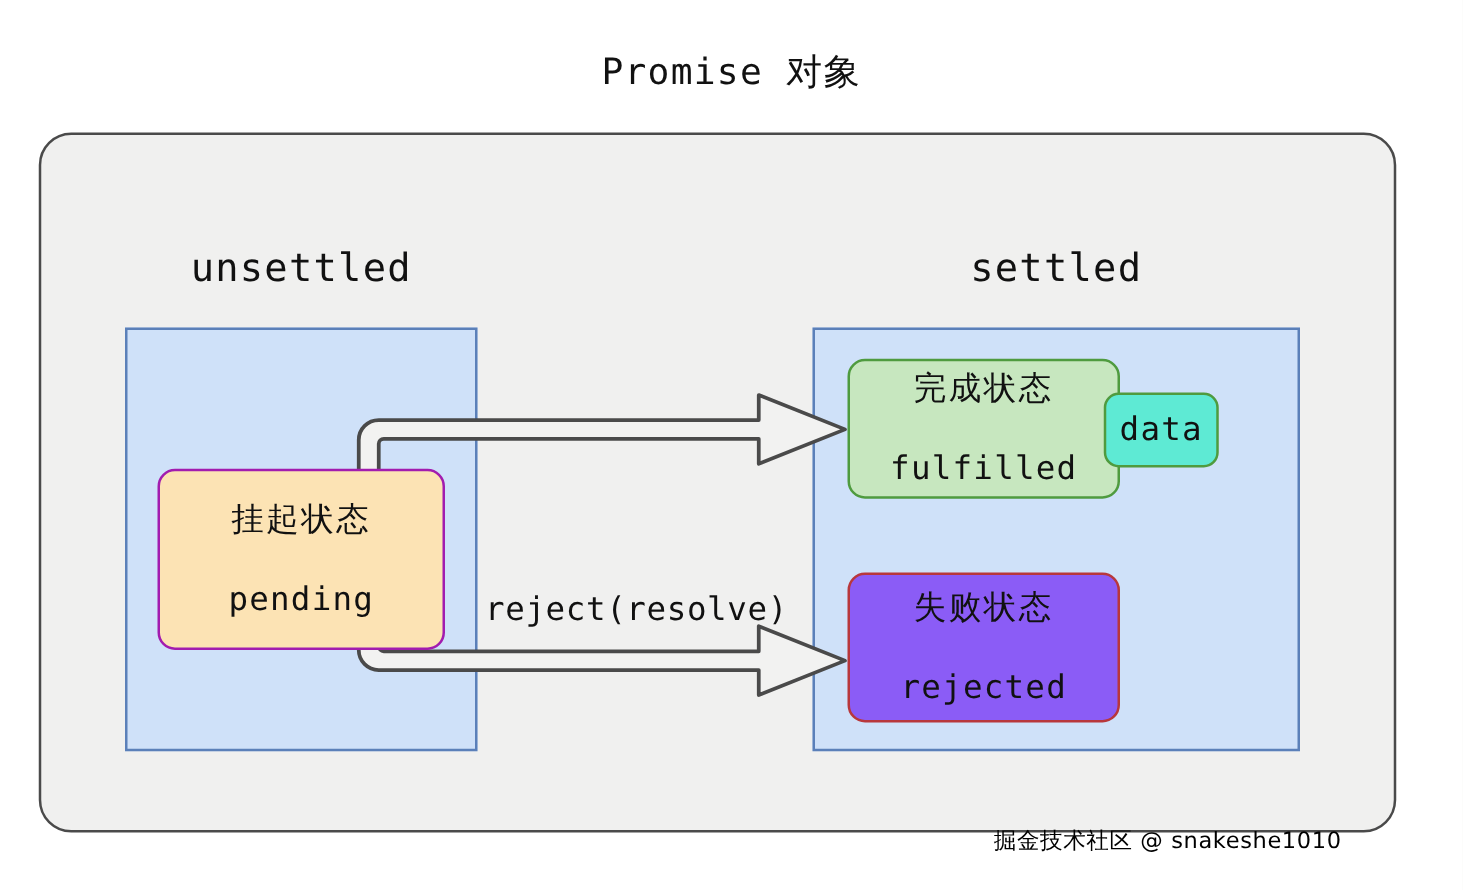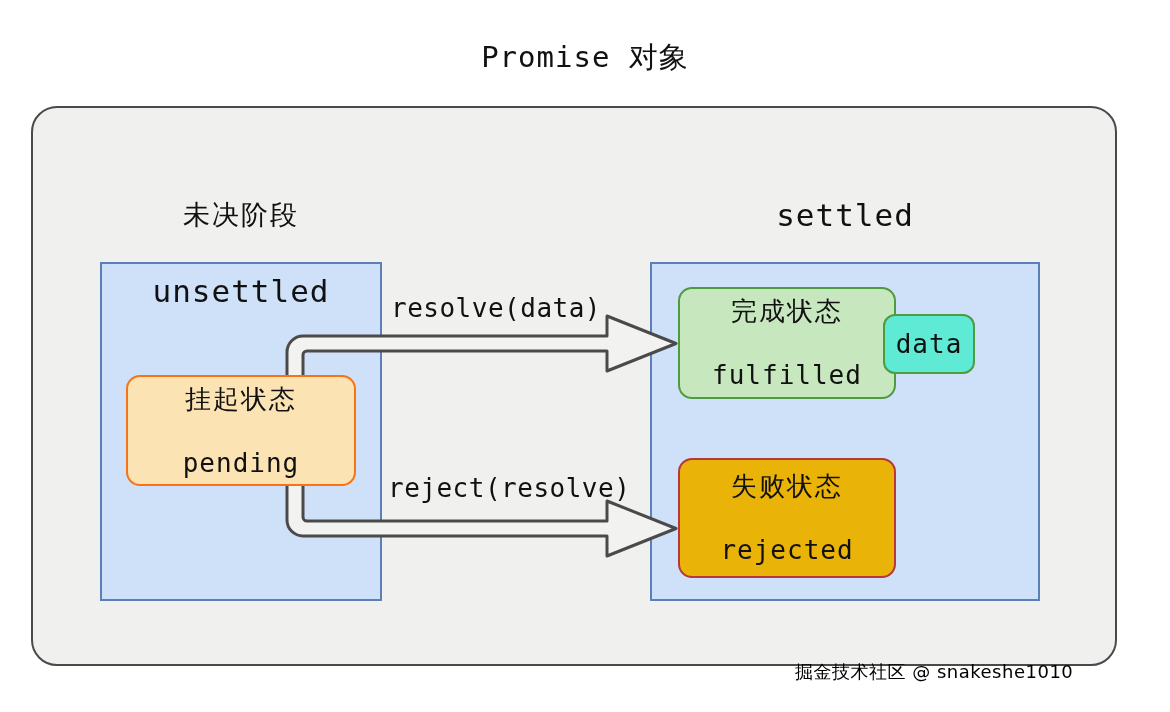--- a/index.html
+++ b/index.html
@@ -109,32 +109,32 @@
   }
   .state-box .en {
     font-family: "DejaVu Sans Mono", "Liberation Mono", monospace;
     font-size: 26px;
     line-height: 36px;
     letter-spacing: 1px;
     margin-top: 28px;
   }
 
   #state-pending {
-    left: 126px; top: 375px; width: 230px; height: 111px;
+    left: 126px; top: 375px; width: 230px; height: 145px;
     background: #fce3b4;
-    border: 2px solid #f97316;
+    border: 2px solid #a21caf;
   }
   #state-fulfilled {
     left: 678px; top: 287px; width: 218px; height: 112px;
     background: #c7e7bf;
     border: 2px solid #4f9b3f;
   }
   #state-rejected {
     left: 678px; top: 458px; width: 218px; height: 120px;
-    background: #eab308;
+    background: #8b5cf6;
     border: 2px solid #b8373c;
   }
 
   
   .chip {
     position: absolute;
     box-sizing: border-box;
     display: flex;
     align-items: center;
     justify-content: center;
@@ -186,21 +186,20 @@
 <div id="canvas">
 
   <div class="title">Promise 对象</div>
 
   <div class="outer-box"></div>
 
   <div class="blue-panel" id="panel-unsettled"></div>
   <div class="blue-panel" id="panel-settled"></div>
 
   <div class="phase-label" id="label-unsettled">
-    <div class="cn">未决阶段</div>
     <div class="en">unsettled</div>
   </div>
   <div class="phase-label" id="label-settled">
     <div class="en">settled</div>
   </div>
 
   <svg id="arrows" viewBox="0 0 1170 712">
 
     <path d="M 287,410
          L 287,352
@@ -222,21 +221,20 @@
          L 607,556
          L 676,528.5
          L 607,501
          L 607,521
          L 307,521
          A 4,4 0 0 1 303,517
          L 303,462
          Z" fill="#f2f2f1" stroke="#4a4a4a" stroke-width="3" stroke-linejoin="round"></path>
   </svg>
 
-  <div class="arrow-label" id="label-resolve">resolve(data)</div>
   <div class="arrow-label" id="label-reject">reject(resolve)</div>
 
   <div class="state-box" id="state-pending">
     <div class="cn">挂起状态</div>
     <div class="en">pending</div>
   </div>
 
   <div class="state-box" id="state-fulfilled">
     <div class="cn">完成状态</div>
     <div class="en">fulfilled</div>

